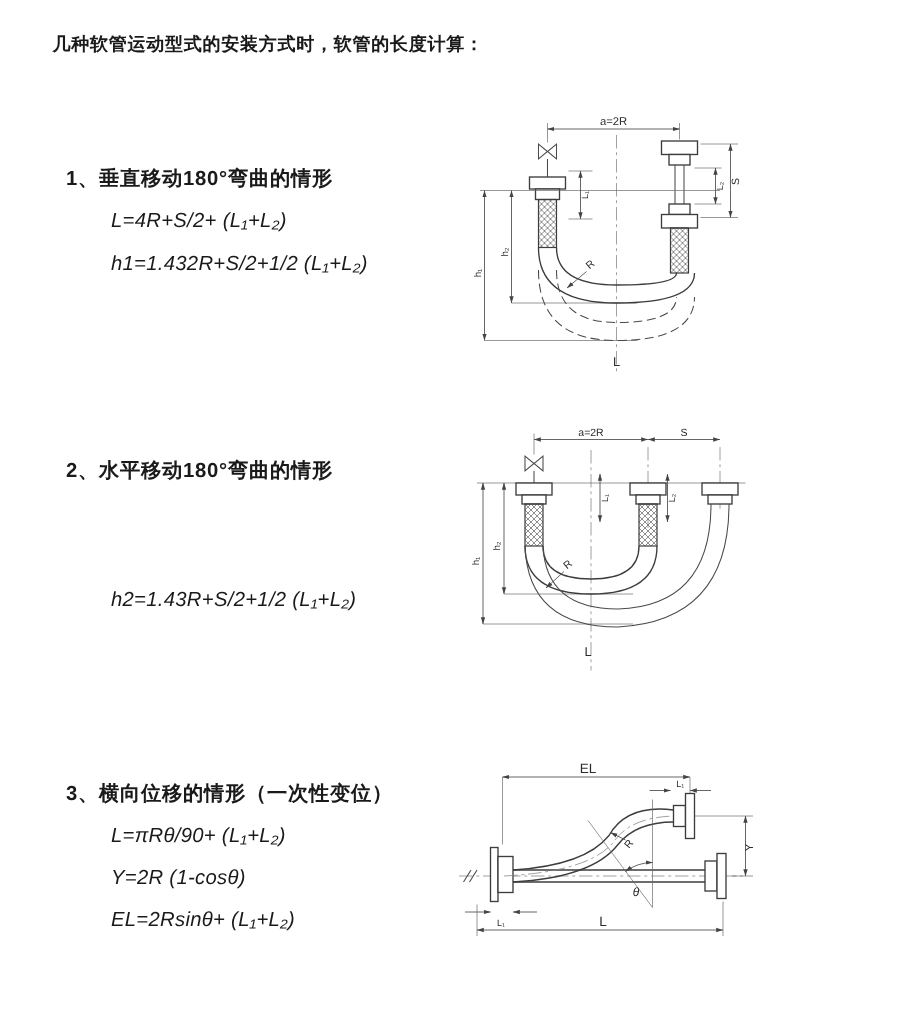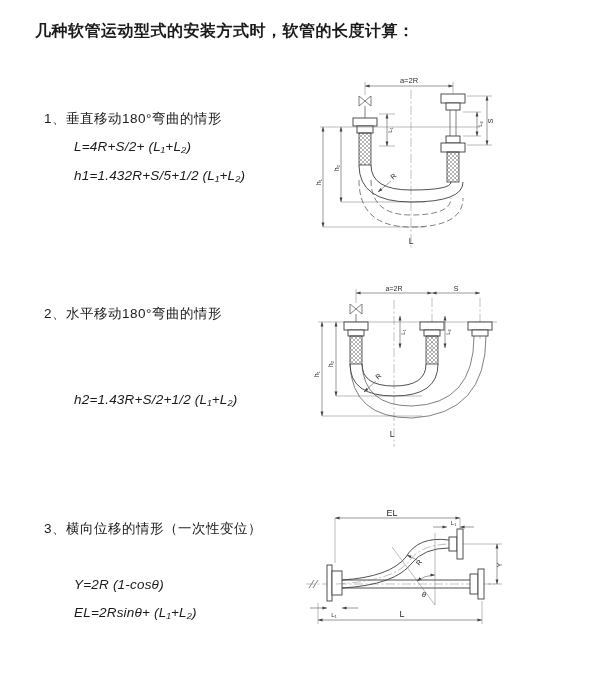--- a/index.html
+++ b/index.html
@@ -1,19 +1,19 @@
 <!DOCTYPE html>
 <html><head>
 <meta charset="utf-8">
 <style>
   html,body { margin:0; padding:0; background:#ffffff; }
   body { width:600px; height:675px; font-family:"Liberation Sans","DejaVu Sans",sans-serif; color:#1a1a1a; }
   .page { position:relative; width:600px; height:675px; overflow:hidden; background:#fff; }
-  .title { position:absolute; left:35px; top:21px; margin:0; font-size:16px; font-weight:bold; letter-spacing:.5px; white-space:nowrap; }
-  .sec-heading { position:absolute; left:44px; margin:0; font-size:13.5px; font-weight:normal; letter-spacing:.5px; white-space:nowrap; }
+  .title { position:absolute; left:35px; top:21px; margin:0; font-size:12px; font-weight:bold; letter-spacing:.5px; white-space:nowrap; }
+  .sec-heading { position:absolute; left:44px; margin:0; font-size:13.5px; font-weight:bold; letter-spacing:.5px; white-space:nowrap; }
   .formula { position:absolute; left:74px; margin:0; font-size:13.5px; letter-spacing:.2px; white-space:nowrap;font-style:italic; }
   svg.diagram { position:absolute; }
   svg text { fill:#2b2b2b; font-family:"Liberation Sans","DejaVu Sans",sans-serif; }
   .draw { stroke:#3d3d3d; stroke-width:0.9; fill:none; }
   .thin { stroke:#4a4a4a; stroke-width:0.7; fill:none; }
   .dim  { stroke:#555; stroke-width:0.6; fill:none; }
   .ext  { stroke:#666; stroke-width:0.45; fill:none; }
   .cl   { stroke:#808080; stroke-width:0.5; fill:none; stroke-dasharray:9 2.5 2 2.5; }
   .phantom { stroke:#4a4a4a; stroke-width:0.7; fill:none; stroke-dasharray:6 3; }
   .part { stroke:#3d3d3d; stroke-width:0.9; fill:#ffffff; }
@@ -21,26 +21,27 @@
 </style>
 </head>
 <body>
 
 <div class="page">
 
   <h1 class="title">几种软管运动型式的安装方式时，软管的长度计算：</h1>
 
   <p class="sec-heading" style="top:110px">1、垂直移动180°弯曲的情形</p>
   <p class="formula" style="top:139px">L=4R+S/2+ (L₁+L₂)</p>
-  <p class="formula" style="top:168px">h1=1.432R+S/5+1/2 (L₁+L₂)</p>
+  <p class="formula" style="top:168px">h1=1.432R+S/2+1/2 (L₁+L₂)</p>
 
   <p class="sec-heading" style="top:305px">2、水平移动180°弯曲的情形</p>
   <p class="formula" style="top:392px">h2=1.43R+S/2+1/2 (L₁+L₂)</p>
 
   <p class="sec-heading" style="top:520px">3、横向位移的情形（一次性变位）</p>
+  <p class="formula" style="top:549px">L=πRθ/90+ (L₁+L₂)</p>
   <p class="formula" style="top:577px">Y=2R (1-cosθ)</p>
   <p class="formula" style="top:605px">EL=2Rsinθ+ (L₁+L₂)</p>
 
   <svg class="diagram" style="left:315px; top:70px" width="280" height="195" viewBox="0 0 280 195">
     <defs>
       <marker id="a1" viewBox="0 0 10 10" refX="9.5" refY="5" markerWidth="8" markerHeight="8" orient="auto-start-reverse">
         <path d="M0,2 L10,5 L0,8 z" fill="#444"></path>
       </marker>
       <pattern id="hp1" width="4" height="4" patternUnits="userSpaceOnUse">
         <path d="M0,0 L4,4 M4,0 L0,4" stroke="#6a6a6a" stroke-width="0.5"></path>

